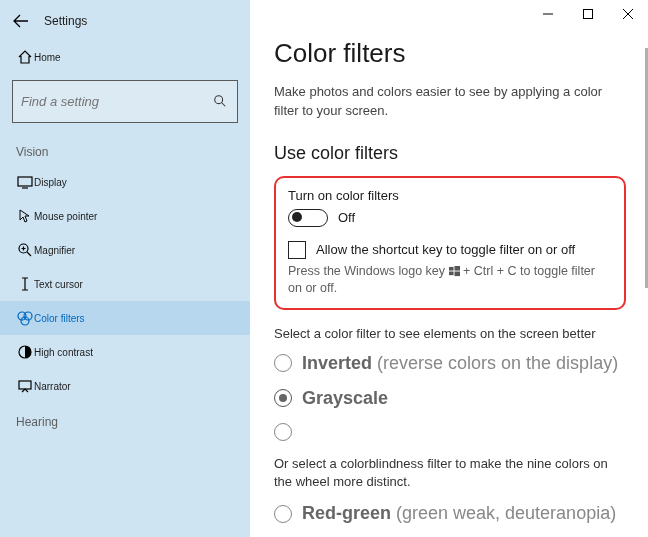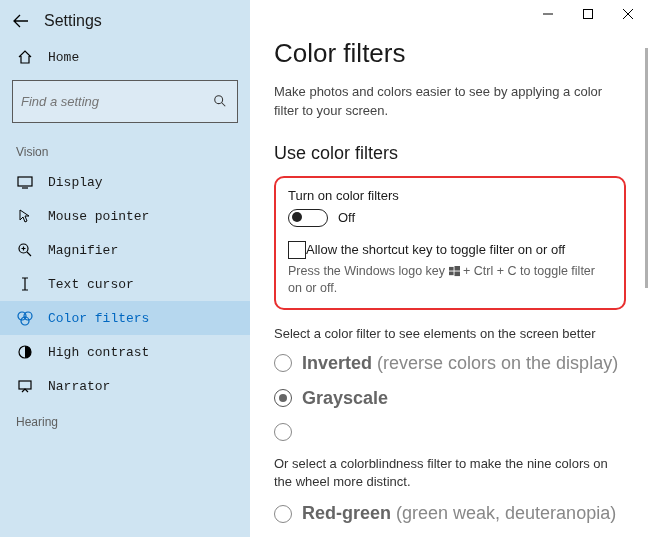--- a/index.html
+++ b/index.html
@@ -1,42 +1,42 @@
 <!DOCTYPE html>
 <html><head>
 <meta charset="utf-8">
 <style>
   * { box-sizing: border-box; margin: 0; padding: 0; }
   body { font-family: "Segoe UI", Arial, sans-serif; font-size: 13px; color: #1a1a1a; background: #fff; width: 648px; height: 537px; overflow: hidden; position: relative; }
   .window { display: flex; width: 100%; height: 100%; }
   .sidebar { width: 250px; background: #cfe4f2; display: flex; flex-direction: column; padding-top: 8px; }
   .titlebar { display: flex; align-items: center; gap: 14px; padding: 4px 12px 10px 12px; }
   .titlebar .back { width: 18px; height: 18px; display: flex; align-items: center; justify-content: center; }
-  .header-title { font-size: 16px; }
-  .sb-row { display: flex; align-items: center; gap: 14px; padding: 8px 14px 8px 16px; font-size: 13px; font-family: Liberation Mono, monospace; }
+  .header-title { font-size: 12px; }
+  .sb-row { display: flex; align-items: center; padding: 8px 14px 8px 16px; font-size: 10px; }
   .sb-row .ic { width: 18px; height: 18px; display: flex; align-items: center; justify-content: center; color: #000; }
   .sb-row.selected { background: #b6d7ee; color: #000; position: relative; }
   .search-wrap { padding: 6px 12px 10px 12px; }
   .search { display: flex; align-items: center; border: 1px solid #5a5a5a; background: #dceaf4; height: 43px; padding: 0 8px; }
   .search input { flex: 1; background: transparent; border: none; outline: none; font-size: 13px; font-style: italic; color: #555; }
   .search .sic { width: 16px; height: 16px; color: #333; }
   .cat { font-weight: 600; padding: 6px 16px 14px 16px; font-size: 13px; }
   .group-label { color: #5f5f5f; font-size: 12px; padding: 12px 16px 6px 16px; }
   .main { flex: 1; position: relative; padding: 14px 22px 0 24px; overflow: hidden; }
   .win-controls { position: absolute; top: 0; right: 0; display: flex; }
   .win-btn { width: 40px; height: 28px; display: flex; align-items: center; justify-content: center; color: #000; }
   .page-title { font-size: 26px; font-weight: 400; margin-top: 24px; margin-bottom: 14px; }
   .desc { font-size: 13px; color: #444; line-height: 1.45; margin-bottom: 22px; max-width: 360px; }
   .subheading { font-size: 18px; font-weight: 400; margin-bottom: 12px; }
   .highlight { border: 2.5px solid #e83030; border-radius: 10px; padding: 10px 12px 10px 12px; margin-bottom: 16px; }
   .label { font-size: 13px; margin-bottom: 6px; }
   .toggle-row { display: flex; align-items: center; gap: 10px; margin-bottom: 14px; }
   .toggle { width: 40px; height: 18px; border: 1.5px solid #222; border-radius: 10px; position: relative; }
   .toggle .knob { position: absolute; left: 3px; top: 2.3px; width: 10px; height: 10px; border-radius: 50%; background: #222; }
-  .check-row { display: flex; align-items: center; gap: 0; margin-bottom: 4px; }
+  .check-row { display: flex; align-items: center; gap: 10px; margin-bottom: 4px; }
   .checkbox { width: 18px; height: 18px; border: 1.5px solid #222; }
   .hint { font-size: 12.5px; color: #606060; line-height: 1.4; }
   .sel-label { font-size: 13px; color: #333; margin-bottom: 12px; }
   .radio-row { display: flex; align-items: center; gap: 10px; margin-bottom: 14px; }
   .radio { width: 18px; height: 18px; border: 1.5px solid #888; border-radius: 50%; position: relative; }
   .radio.sel { border-color: #555; }
   .radio.sel::after { content: ""; position: absolute; left: 3.5px; top: 3.5px; width: 8px; height: 8px; border-radius: 50%; background: #666; }
   .radio-label { color: #666; font-size: 18px; }
   .radio-label .main-t { color: #666; font-weight: 600; }
   .radio-label .sub-t { color: #888; }

